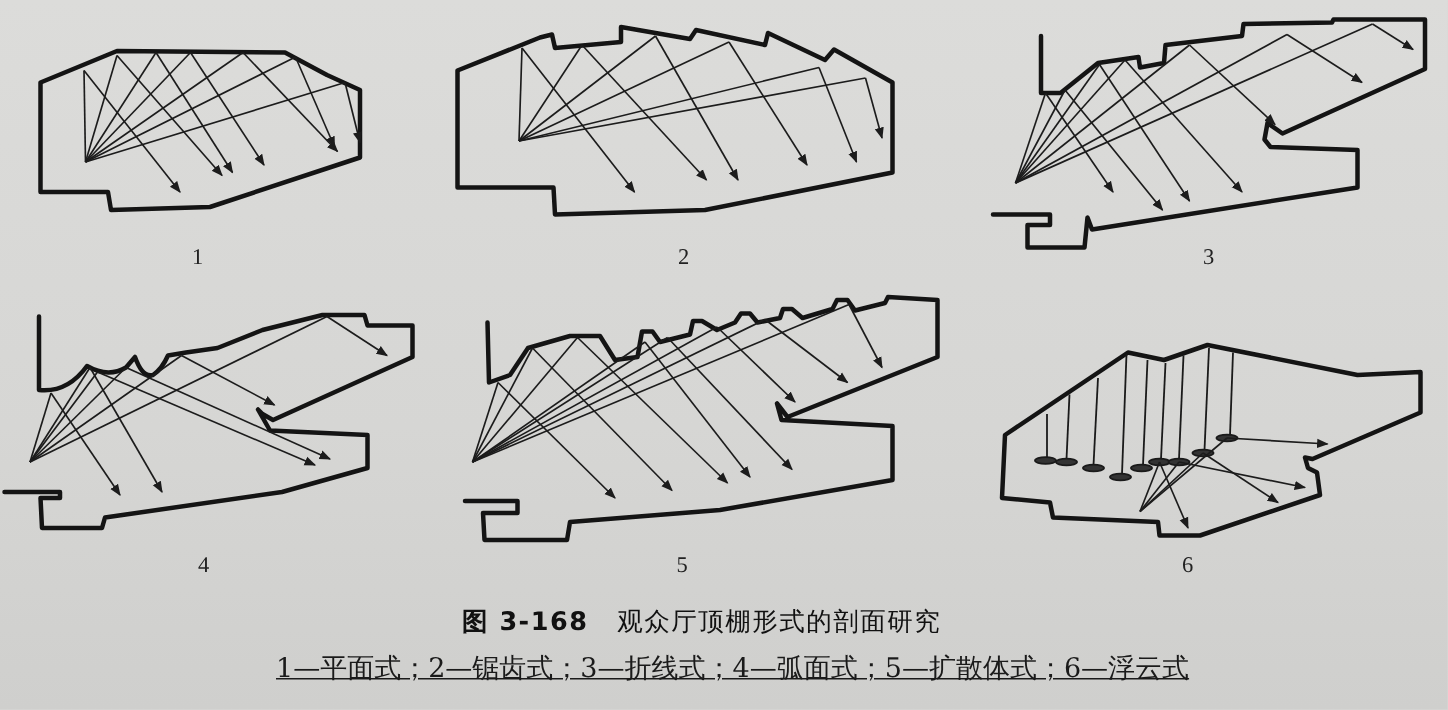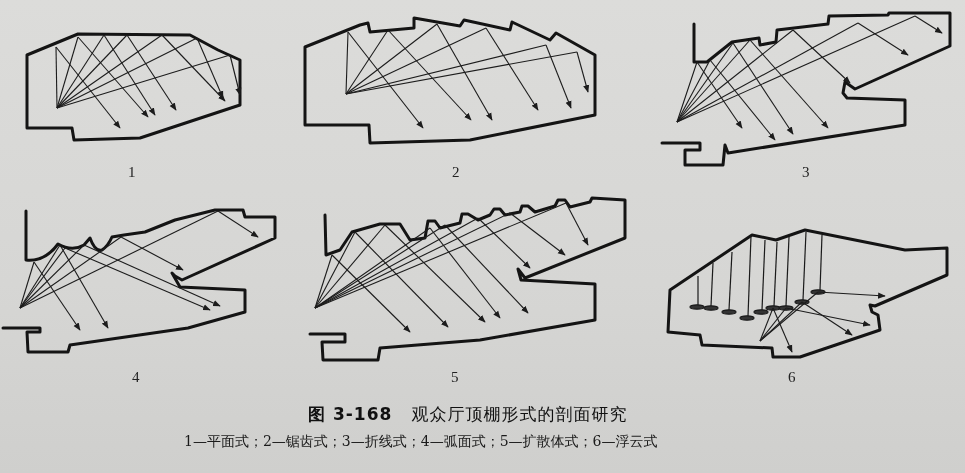--- a/index.html
+++ b/index.html
@@ -19,21 +19,21 @@
     position: absolute; font-size: 15px; color: #222;
     font-family: "Liberation Serif", serif;
   }
   .caption-title {
     position: absolute; left: 308px; top: 403px;
     font-size: 17px; letter-spacing: 1px; color: #111;
   }
   .caption-title .fignum { font-weight: bold; font-family: "DejaVu Sans", sans-serif; }
   .caption-legend {
     position: absolute; left: 184px; top: 433px;
-    font-size: 14px; color: #1a1a1a;
+    font-size: 18px; color: #1a1a1a; text-decoration: underline;
   }
 </style>
 </head>
 <body>
 
 <svg class="fig" width="965" height="473" viewBox="0 0 965 473">
   <defs>
     <marker id="arr" viewBox="0 0 10 10" refX="9" refY="5" markerWidth="7" markerHeight="7" orient="auto-start-reverse">
       <path d="M0,1 L10,5 L0,9 Z" fill="#1c1c1c"></path>
     </marker>

